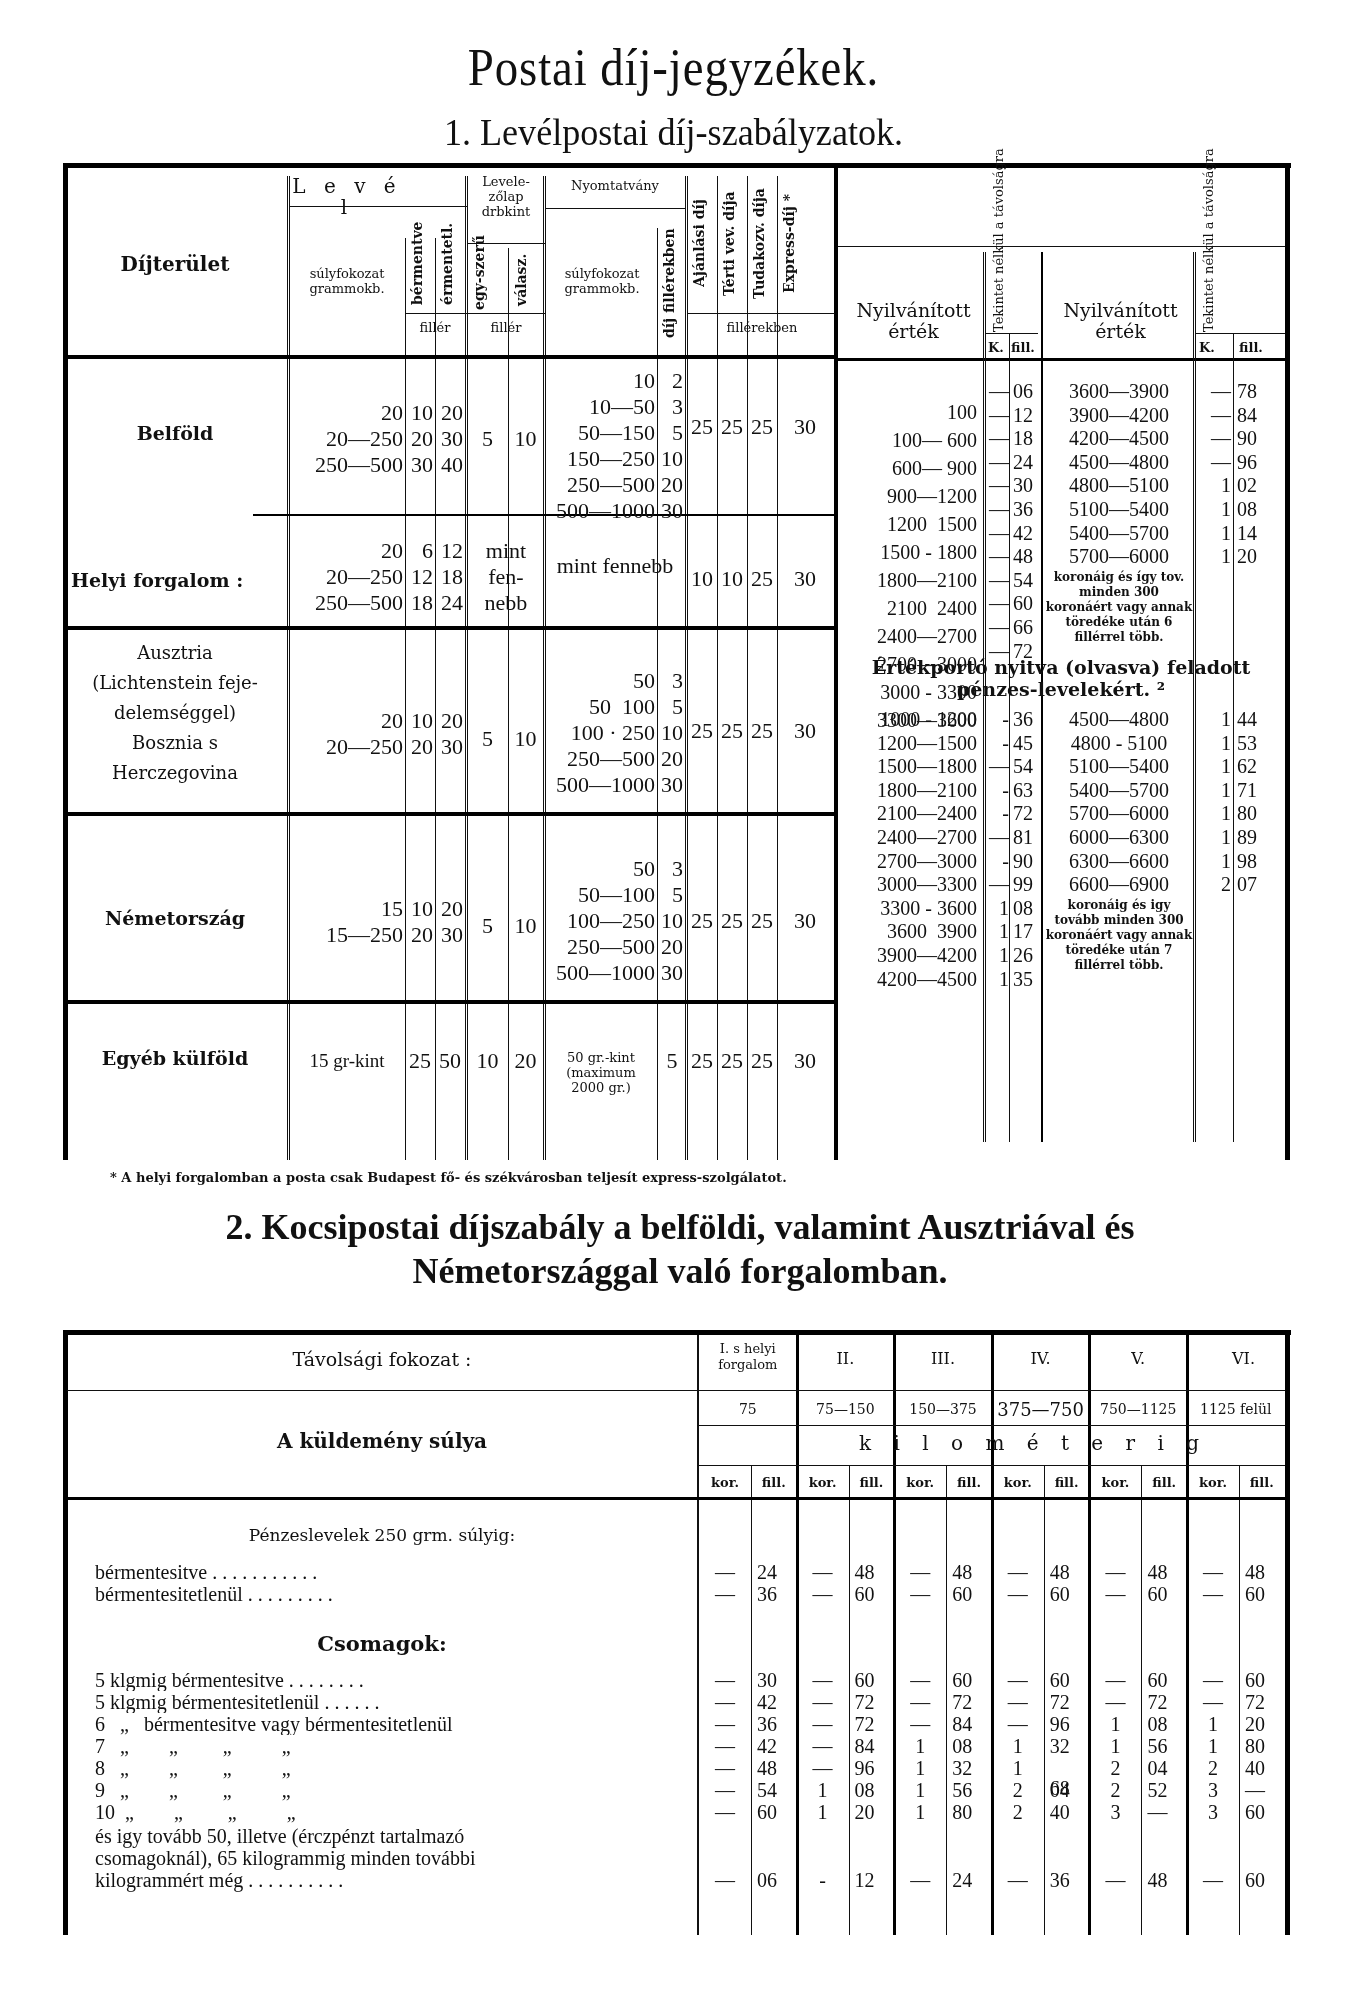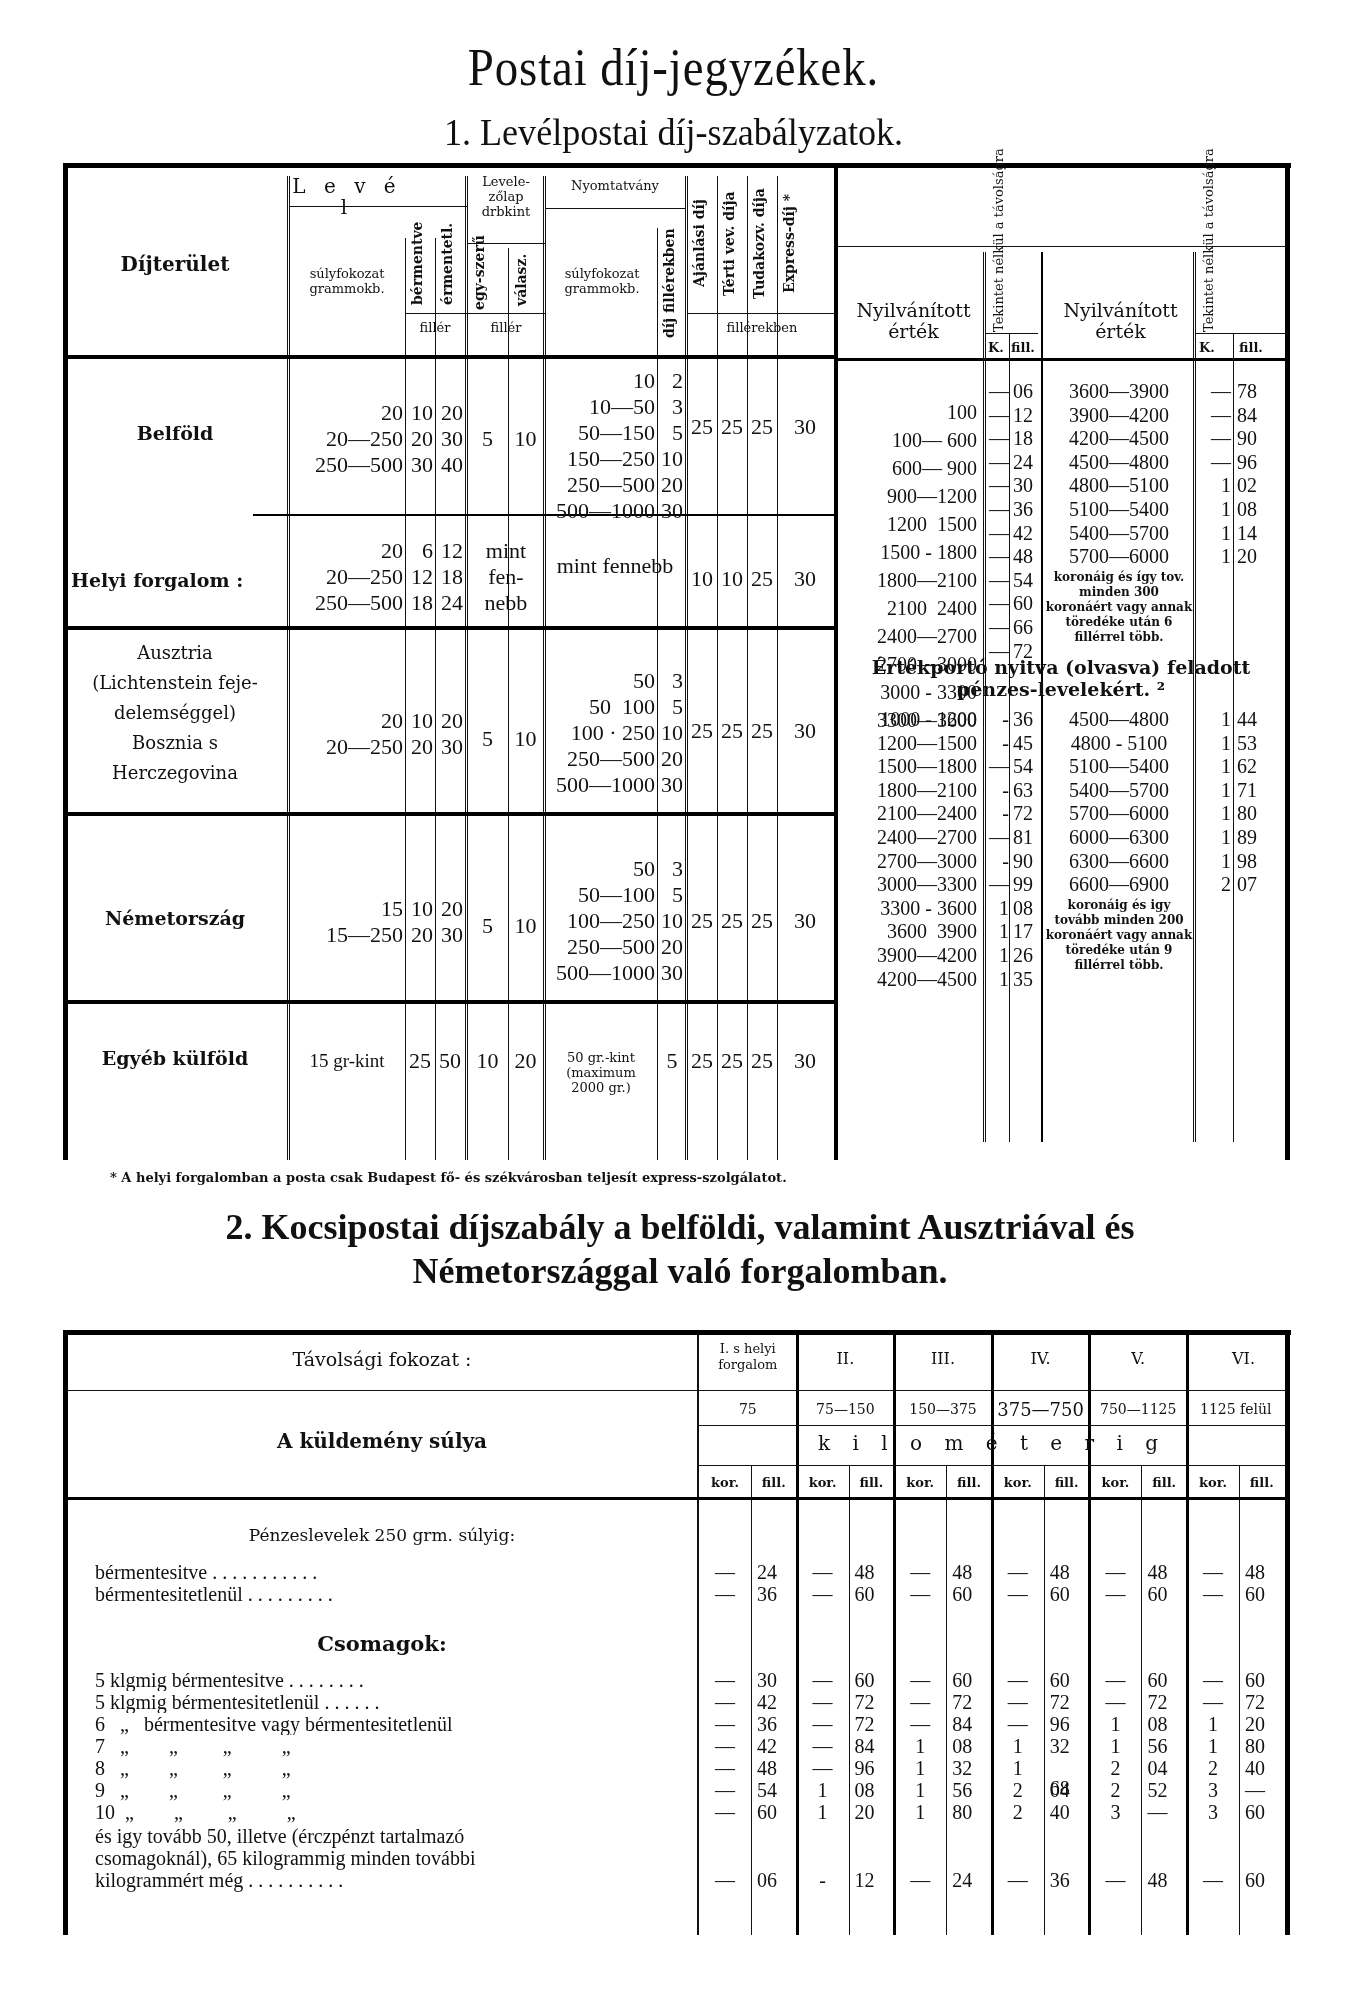--- a/index.html
+++ b/index.html
@@ -20,21 +20,21 @@
   .num { font-family:"Liberation Serif","DejaVu Serif",serif; font-size:22px; line-height:26px; }
   .r { text-align:right; }
   .c { text-align:center; }
   .bold { font-weight:bold; }
   .vert { position:absolute; writing-mode:vertical-rl; transform:rotate(180deg); font-size:14px; white-space:nowrap; font-weight:bold; text-align:center; }
   .small { font-size:13px; line-height:15px; }
   .foot { font-size:13px; font-weight:bold; }
   .sec2 { left:60px; width:1240px; top:1205px; text-align:center; font-size:36px; line-height:44px;
           font-family:"Liberation Serif","DejaVu Serif",serif; font-weight:bold; }
   .t2 { left:63px; top:1330px; width:1228px; height:604px; border-top:5px solid #000; box-sizing:border-box; }
-  .spaced { letter-spacing:8px; }
+  .spaced { letter-spacing:8px;padding-left:41px; }
   .lines { white-space:pre; }
 </style>
 </head>
 <body>
 
 <div class="abs title">Postai díj-jegyzékek.</div>
 <div class="abs subtitle">1. Levélpostai díj-szabályzatok.</div>
 
 <div class="abs t1">
 
@@ -334,21 +334,21 @@
 1
 2</div>
   <div class="cell num lines" id="voR-f" style="left:1174px;width:44px;top:540px;line-height:23.6px;font-size:20px">44
 53
 62
 71
 80
 89
 98
 07</div>
-  <div class="cell c" style="left:982px;width:148px;top:730px;font-size:12px;line-height:15px;font-weight:bold">koronáig és igy tovább minden 200 koronáért vagy annak töredéke után 9 fillérrel több.</div>
+  <div class="cell c" style="left:982px;width:148px;top:730px;font-size:12px;line-height:15px;font-weight:bold">koronáig és igy tovább minden 300 koronáért vagy annak töredéke után 7 fillérrel több.</div>
 
 </div>
 
 <div class="abs foot" style="left:110px;top:1170px;width:1100px">* A helyi forgalomban a posta csak Budapest fő- és székvárosban teljesít express-szolgálatot.</div>
 
 <div class="abs sec2">
   <div>2. Kocsipostai díjszabály a belföldi, valamint Ausztriával és</div>
   <div>Németországgal való forgalomban.</div>
 </div>
 

